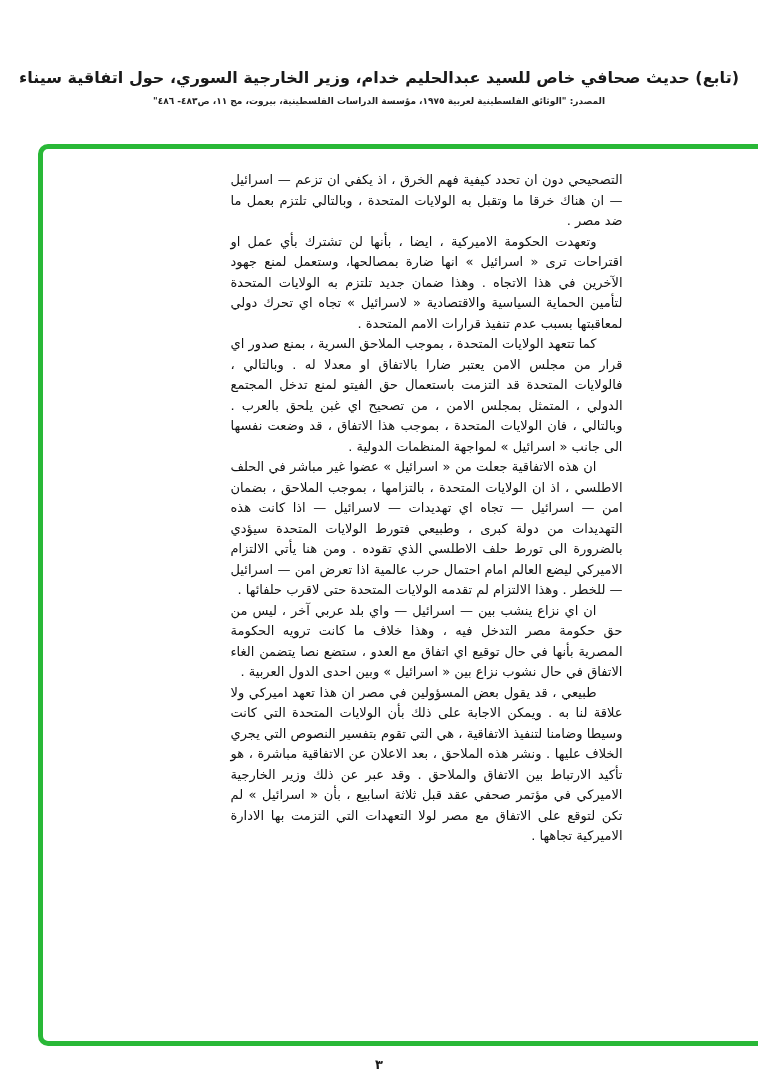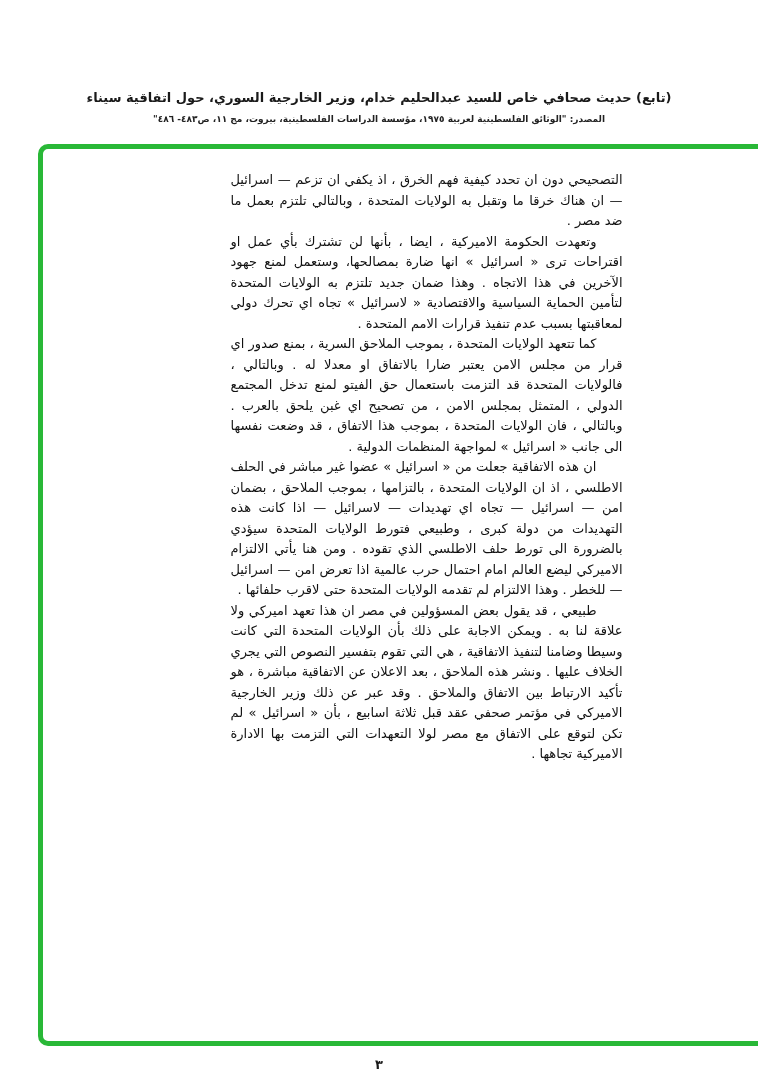--- a/index.html
+++ b/index.html
@@ -13,22 +13,22 @@
     height: 1078px;
     background: #ffffff;
     font-family: "DejaVu Sans", sans-serif;
     color: #1a1a1a;
     overflow: hidden;
   }
   .doc-header {
     direction: rtl;
     text-align: center;
     font-weight: bold;
-    font-size: 13px;
-    padding-top: 90px;
+    font-size: 16px;
+    padding-top: 68px;
     letter-spacing: 0;
   }
   .doc-source {
     direction: rtl;
     text-align: center;
     font-weight: bold;
     font-size: 9px;
     margin-top: 9px;
     color: #222;
   }
@@ -80,19 +80,20 @@
   <div class="doc-header">(تابع) حديث صحافي خاص للسيد عبدالحليم خدام، وزير الخارجية السوري، حول اتفاقية سيناء</div>
 
   <div class="doc-source">المصدر: "الوثائق الفلسطينية لعربية ١٩٧٥، مؤسسة الدراسات الفلسطينية، بيروت، مج ١١، ص٤٨٣- ٤٨٦"</div>
 
   <div class="green-frame">
     <div class="text-block">
       <p class="no-indent">التصحيحي دون ان تحدد كيفية فهم الخرق ، اذ يكفي ان تزعم — اسرائيل — ان هناك خرقا ما وتقبل به الولايات المتحدة ، وبالتالي تلتزم بعمل ما ضد مصر .</p>
       <p>وتعهدت الحكومة الاميركية ، ايضا ، بأنها لن تشترك بأي عمل او اقتراحات ترى « اسرائيل » انها ضارة بمصالحها، وستعمل لمنع جهود الآخرين في هذا الاتجاه . وهذا ضمان جديد تلتزم به الولايات المتحدة لتأمين الحماية السياسية والاقتصادية « لاسرائيل » تجاه اي تحرك دولي لمعاقبتها بسبب عدم تنفيذ قرارات الامم المتحدة .</p>
       <p>كما تتعهد الولايات المتحدة ، بموجب الملاحق السرية ، بمنع صدور اي قرار من مجلس الامن يعتبر ضارا بالاتفاق او معدلا له . وبالتالي ، فالولايات المتحدة قد التزمت باستعمال حق الفيتو لمنع تدخل المجتمع الدولي ، المتمثل بمجلس الامن ، من تصحيح اي غبن يلحق بالعرب . وبالتالي ، فان الولايات المتحدة ، بموجب هذا الاتفاق ، قد وضعت نفسها الى جانب « اسرائيل » لمواجهة المنظمات الدولية .</p>
       <p>ان هذه الاتفاقية جعلت من « اسرائيل » عضوا غير مباشر في الحلف الاطلسي ، اذ ان الولايات المتحدة ، بالتزامها ، بموجب الملاحق ، بضمان امن — اسرائيل — تجاه اي تهديدات — لاسرائيل — اذا كانت هذه التهديدات من دولة كبرى ، وطبيعي فتورط الولايات المتحدة سيؤدي بالضرورة الى تورط حلف الاطلسي الذي تقوده . ومن هنا يأتي الالتزام الاميركي ليضع العالم امام احتمال حرب عالمية اذا تعرض امن — اسرائيل — للخطر . وهذا الالتزام لم تقدمه الولايات المتحدة حتى لاقرب حلفائها .</p>
+      <p>ان اي نزاع ينشب بين — اسرائيل — واي بلد عربي آخر ، ليس من حق حكومة مصر التدخل فيه ، وهذا خلاف ما كانت ترويه الحكومة المصرية بأنها في حال توقيع اي اتفاق مع العدو ، ستضع نصا يتضمن الغاء الاتفاق في حال نشوب نزاع بين « اسرائيل » وبين احدى الدول العربية .</p>
       <p>طبيعي ، قد يقول بعض المسؤولين في مصر ان هذا تعهد اميركي ولا علاقة لنا به . ويمكن الاجابة على ذلك بأن الولايات المتحدة التي كانت وسيطا وضامنا لتنفيذ الاتفاقية ، هي التي تقوم بتفسير النصوص التي يجري الخلاف عليها . ونشر هذه الملاحق ، بعد الاعلان عن الاتفاقية مباشرة ، هو تأكيد الارتباط بين الاتفاق والملاحق . وقد عبر عن ذلك وزير الخارجية الاميركي في مؤتمر صحفي عقد قبل ثلاثة اسابيع ، بأن « اسرائيل » لم تكن لتوقع على الاتفاق مع مصر لولا التعهدات التي التزمت بها الادارة الاميركية تجاهها .</p>
     </div>
   </div>
 
   <div class="page-number">٣</div>
 
 </div>
 
 </body></html>

